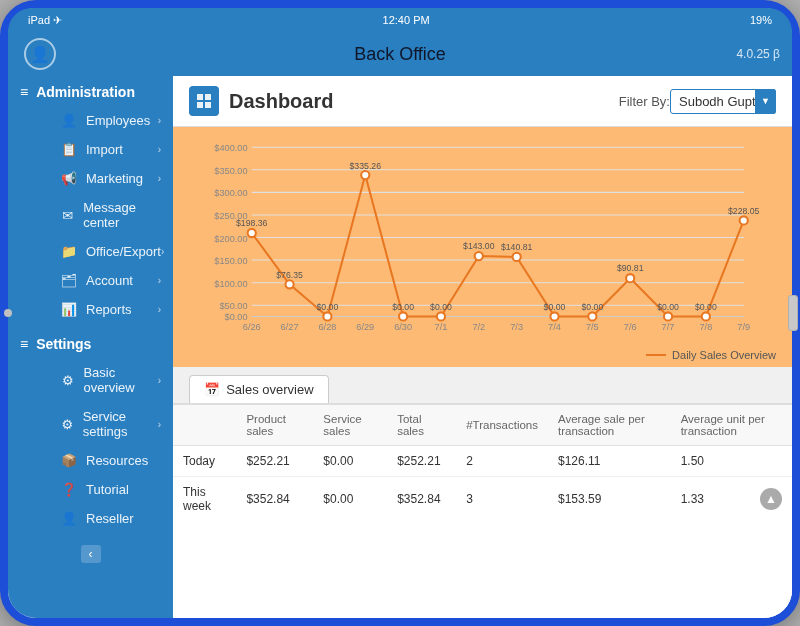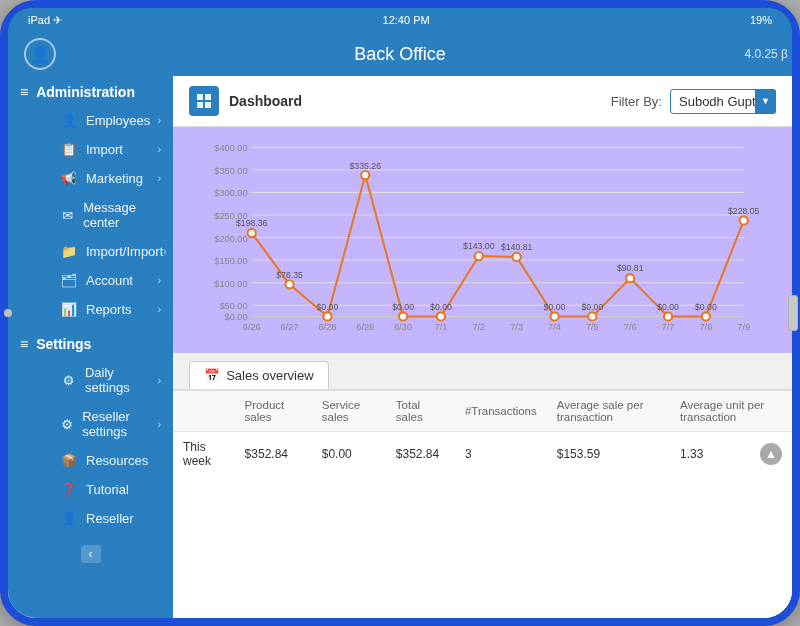--- a/index.html
+++ b/index.html
@@ -38,27 +38,27 @@
     .ipad-nav-bar {
       background: #2a7fc1;
       height: 44px;
       display: flex;
       align-items: center;
       justify-content: center;
       position: relative;
       flex-shrink: 0;
     }
     .nav-title {
-      color: #ffffff;
+      color: #0f172a;
       font-size: 18px;
       font-weight: 500;
     }
     .nav-version {
       position: absolute;
-      right: 4px;
+      right: 12px;
       color: rgba(255,255,255,0.8);
       font-size: 12px;
     }
     .nav-avatar {
       position: absolute;
       left: 16px;
       width: 32px;
       height: 32px;
       border-radius: 50%;
       border: 2px solid rgba(255,255,255,0.6);
@@ -159,22 +159,22 @@
       flex-shrink: 0;
     }
     .main-header-left { display: flex; align-items: center; gap: 10px; }
     .dashboard-icon {
       width: 30px; height: 30px;
       background: #2a7fc1;
       border-radius: 4px;
       display: flex; align-items: center; justify-content: center;
       color: white; font-size: 16px;
     }
-    .dashboard-title { font-size: 14px; font-weight: 600; color: #333; }
-    .filter-right { display: flex; align-items: center; gap: 8px; font-size: 13px; color: #555; margin-left: 32px; }
+    .dashboard-title { font-size: 20px; font-weight: 600; color: #333; }
+    .filter-right { display: flex; align-items: center; font-size: 13px; color: #555; margin-left: 32px; }
     .filter-select {
       border: 1px solid #2a7fc1;
       border-radius: 3px;
       padding: 4px 12px 4px 8px;
       font-size: 13px;
       color: #333;
       background: white;
       appearance: none;
       -webkit-appearance: none;
       cursor: pointer;
@@ -187,21 +187,21 @@
       color: white;
       background: #2a7fc1;
       position: absolute;
       right: 0; top: 0; bottom: 0;
       display: flex; align-items: center; padding: 0 6px;
       pointer-events: none;
       border-radius: 0 3px 3px 0;
     }
     
     .chart-area {
-      background: #c4b5fd;
+      background: #fdba74;
       padding: 10px 16px 6px;
       flex-shrink: 0;
     }
     .chart-container {
       position: relative;
       height: 210px;
       width: 100%;
     }
     svg.chart-svg {
       width: 100%;
@@ -346,21 +346,21 @@
       </div>
       <div class="sidebar-item">
         <div class="item-left">
           <span class="sidebar-icon">✉</span>
           <span>Message center</span>
         </div>
       </div>
       <div class="sidebar-item">
         <div class="item-left">
           <span class="sidebar-icon">📁</span>
-          <span>Import/Import</span>
+          <span>Office/Export</span>
         </div>
         <span class="chevron">›</span>
       </div>
       <div class="sidebar-item">
         <div class="item-left">
           <span class="sidebar-icon">🗂</span>
           <span>Account</span>
         </div>
         <span class="chevron">›</span>
       </div>
@@ -373,28 +373,28 @@
       </div>
 
       <div class="sidebar-section-header2">
         <span>≡</span>
         <span>Settings</span>
       </div>
 
       <div class="sidebar-item">
         <div class="item-left">
           <span class="sidebar-icon">⚙</span>
-          <span>Daily settings</span>
+          <span>Basic overview</span>
         </div>
         <span class="chevron">›</span>
       </div>
       <div class="sidebar-item">
         <div class="item-left">
           <span class="sidebar-icon">⚙</span>
-          <span>Reseller settings</span>
+          <span>Service settings</span>
         </div>
         <span class="chevron">›</span>
       </div>
       <div class="sidebar-item">
         <div class="item-left">
           <span class="sidebar-icon">📦</span>
           <span>Resources</span>
         </div>
       </div>
       <div class="sidebar-item">
@@ -504,20 +504,24 @@
             <text x="261.4" y="188" text-anchor="middle" font-size="9" fill="#888">7/2</text>
             <text x="298.3" y="188" text-anchor="middle" font-size="9" fill="#888">7/3</text>
             <text x="335.2" y="188" text-anchor="middle" font-size="9" fill="#888">7/4</text>
             <text x="372.1" y="188" text-anchor="middle" font-size="9" fill="#888">7/5</text>
             <text x="409" y="188" text-anchor="middle" font-size="9" fill="#888">7/6</text>
             <text x="445.9" y="188" text-anchor="middle" font-size="9" fill="#888">7/7</text>
             <text x="482.8" y="188" text-anchor="middle" font-size="9" fill="#888">7/8</text>
             <text x="519.7" y="188" text-anchor="middle" font-size="9" fill="#888">7/9</text>
           </svg>
         </div>
+        <div class="chart-legend">
+          <span class="legend-line"></span>
+          <span>Daily Sales Overview</span>
+        </div>
       </div>
 
       <div class="tabs-bar">
         <button class="tab-btn">
           <span>📅</span>
           <span>Sales overview</span>
         </button>
       </div>
 
       <div class="table-section">
@@ -528,20 +532,29 @@
               <th>Product sales</th>
               <th>Service sales</th>
               <th>Total sales</th>
               <th>#Transactions</th>
               <th>Average sale per transaction</th>
               <th>Average unit per transaction</th>
             </tr>
           </thead>
           <tbody>
             <tr class="table-row">
+              <td>Today</td>
+              <td>$252.21</td>
+              <td>$0.00</td>
+              <td>$252.21</td>
+              <td>2</td>
+              <td>$126.11</td>
+              <td>1.50</td>
+            </tr>
+            <tr class="table-row">
               <td>This week</td>
               <td>$352.84</td>
               <td>$0.00</td>
               <td>$352.84</td>
               <td>3</td>
               <td>$153.59</td>
               <td style="position:relative">
                 <span>1.33</span>
                 <span style="position:absolute;right:10px;top:50%;transform:translateY(-50%);width:22px;height:22px;background:#aaa;border-radius:50%;display:flex;align-items:center;justify-content:center;color:white;font-size:12px;cursor:pointer;">▲</span>
               </td>

